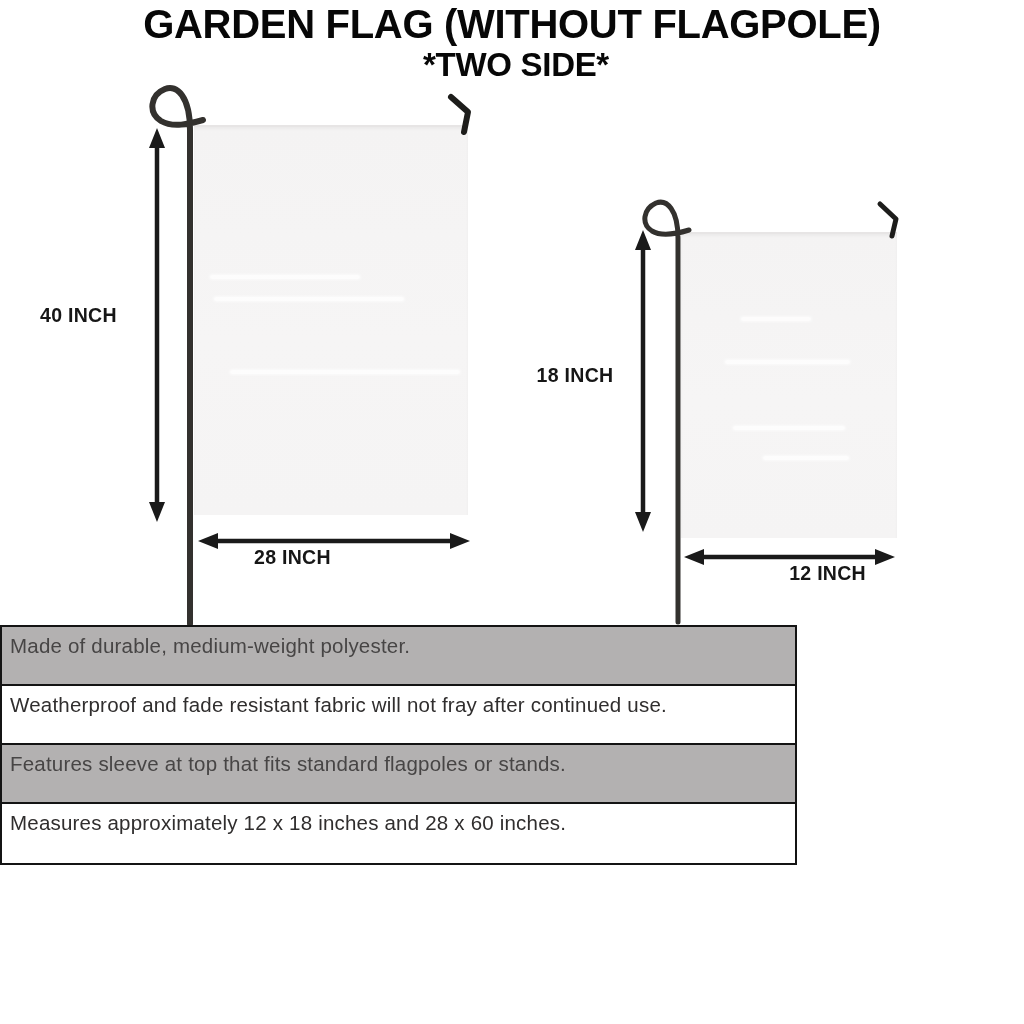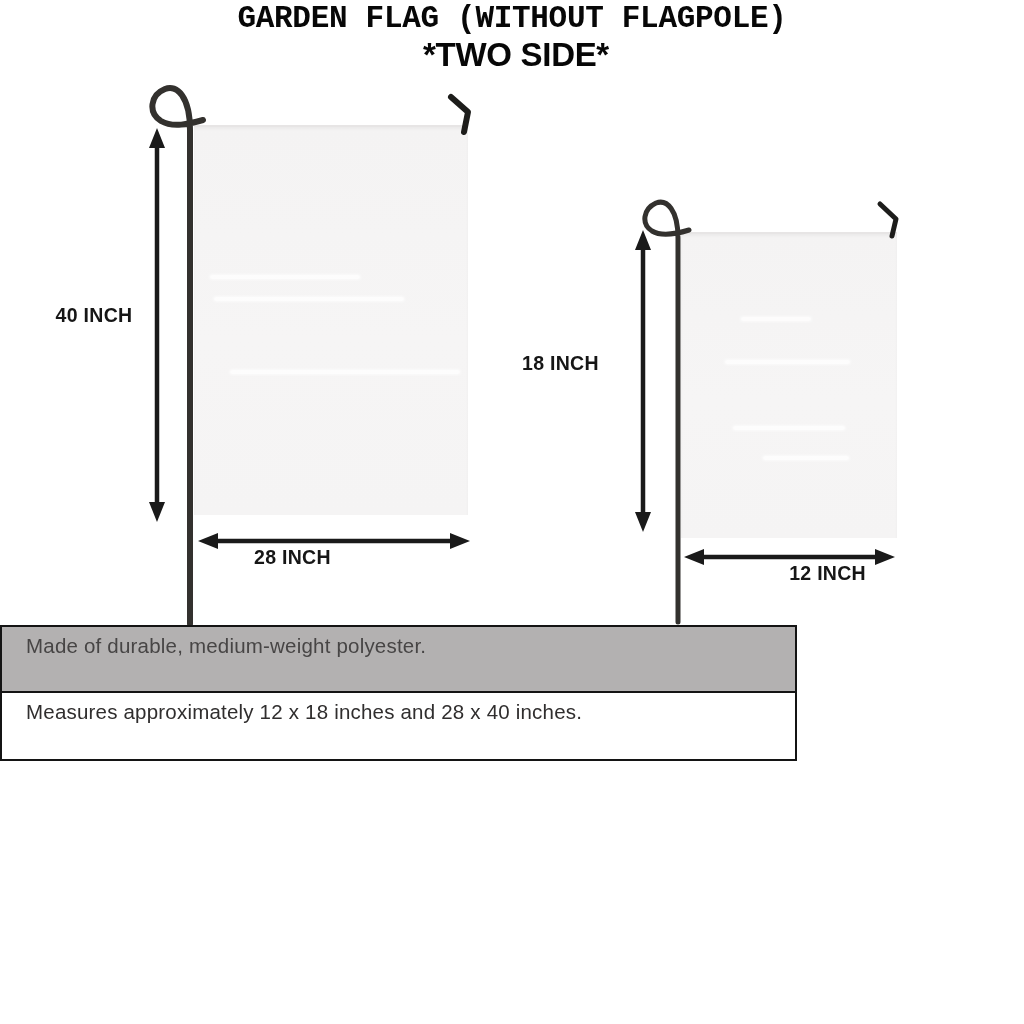--- a/index.html
+++ b/index.html
@@ -9,21 +9,21 @@
     background:#ffffff;
     overflow:hidden;
     font-family:"Liberation Sans", sans-serif;
   }
   
   .title-block{
     position:absolute;left:0;top:2px;width:1024px;
     text-align:center;color:#070707;
   }
   .title-line1{
-    font-size:31px;font-weight:bold;letter-spacing:-0.3px;line-height:1.1;font-family:Liberation Mono, monospace;
+    font-size:40px;font-weight:bold;letter-spacing:-0.3px;line-height:1.1;
   }
   .title-line2{
     font-size:33px;font-weight:bold;letter-spacing:-0.3px;line-height:1.15;padding-left:8px;
   }
   
   .flag{
     position:absolute;
     background:linear-gradient(180deg,#f4f3f3 0%,#f6f5f5 55%,#f5f4f4 100%);
     border-top:2px solid #e7e5e5;
     box-sizing:border-box;
@@ -35,34 +35,34 @@
     position:absolute;height:4px;border-radius:2px;
     background:rgba(255,255,255,0.75);
     box-shadow:0 0 3px 1px rgba(255,255,255,0.6);
   }
   
   .dim-label{
     position:absolute;
     font-size:19.5px;font-weight:bold;color:#161616;letter-spacing:0.3px;
     white-space:nowrap;
   }
-  .label-40{left:40px;top:304px;width:108px;text-align:center;}
+  .label-40{left:40px;top:304px;width:108px;text-align:left;}
   .label-28{left:254px;top:546px;width:152px;text-align:left;}
-  .label-18{left:522px;top:352px;width:106px;text-align:left;}
+  .label-18{left:522px;top:364px;width:106px;text-align:center;}
   .label-12{left:714px;top:562px;width:152px;text-align:right;}
   
   .overlay{position:absolute;left:0;top:0;}
   
   .features{
     position:absolute;left:0;top:625px;width:797px;
     border:2px solid #141414;box-sizing:border-box;background:#ffffff;
   }
   .feature-row{
-    box-sizing:border-box;height:66px;
-    padding:7px 10px 0 24px;
+    box-sizing:border-box;height:59px;
+    padding:7px 10px 0 8px;
     border-bottom:2px solid #141414;
     font-size:20.5px;letter-spacing:0.2px;line-height:1.2;
   }
   .feature-row:last-child{border-bottom:none;}
   .feature-row:nth-child(odd){background:#b3b1b1;color:#474545;}
   .feature-row:nth-child(even){background:#ffffff;color:#302e2e;}
 </style>
 </head>
 <body>
 
@@ -120,16 +120,18 @@
     </g>
   </svg>
 
   <div class="dim-label label-40">40 INCH</div>
   <div class="dim-label label-28">28 INCH</div>
   <div class="dim-label label-18">18 INCH</div>
   <div class="dim-label label-12">12 INCH</div>
 
   <div class="features">
     <div class="feature-row">Made of durable, medium-weight polyester.</div>
-    <div class="feature-row">Measures approximately 12 x 18 inches and 28 x 40 inches.</div>
+    <div class="feature-row">Weatherproof and fade resistant fabric will not fray after continued use.</div>
+    <div class="feature-row">Features sleeve at top that fits standard flagpoles or stands.</div>
+    <div class="feature-row">Measures approximately 12 x 18 inches and 28 x 60 inches.</div>
   </div>
 
 </div>
 
 </body></html>

